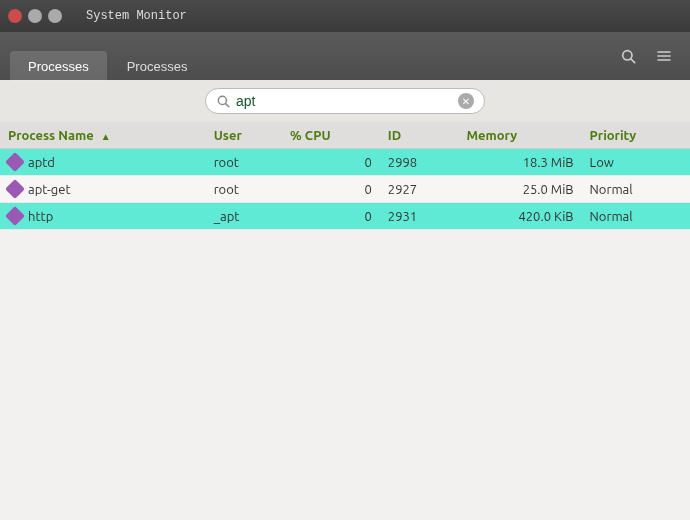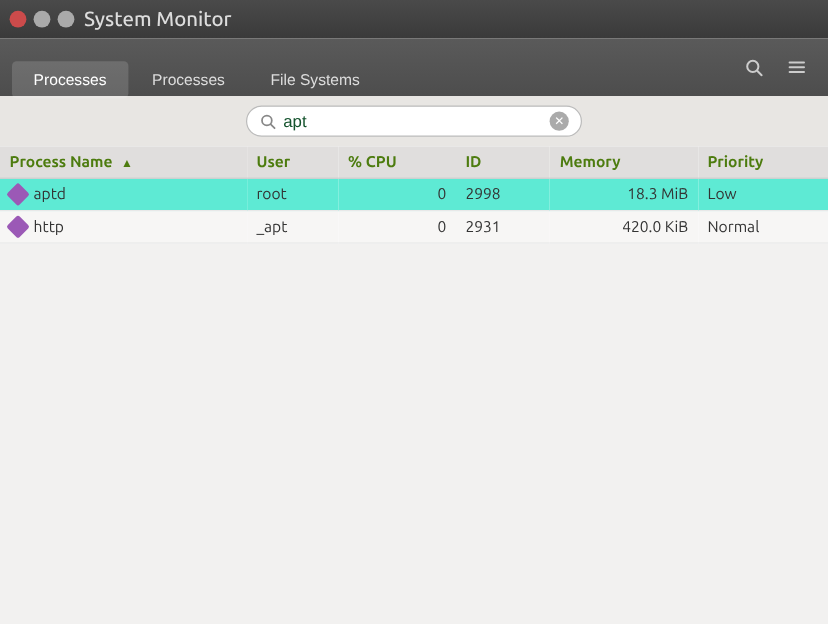--- a/index.html
+++ b/index.html
@@ -36,23 +36,24 @@
       border: none;
       cursor: pointer;
     }
 
     .wc-close { background: #cc4b4b; }
     .wc-min { background: #aaa; }
     .wc-max { background: #aaa; }
 
     .titlebar-title {
       color: #ddd;
-      font-size: 17px;
+      font-size: 12px;
       font-weight: 500;
-      margin-left: 0;
+      margin-left: 16px;
+      font-family: Liberation Mono, monospace;
     }
 
     
     .toolbar {
       background: linear-gradient(to bottom, #5a5a5a, #4d4d4d);
       height: 48px;
       display: flex;
       align-items: center;
       justify-content: space-between;
       padding: 0 10px;
@@ -221,21 +222,20 @@
     <button class="wc-btn wc-min"></button>
     <button class="wc-btn wc-max"></button>
   </div>
   <span class="titlebar-title">System Monitor</span>
 </div>
 
 <div class="toolbar">
   <div class="toolbar-tabs">
     <button class="tab-btn active">Processes</button>
     <button class="tab-btn">Processes</button>
-    <button class="tab-btn">File Systems</button>
   </div>
   <div class="toolbar-actions">
     <button class="action-btn">
       <svg width="16" height="16" viewBox="0 0 24 24" fill="none" stroke="#ccc" stroke-width="2.5" stroke-linecap="round" stroke-linejoin="round">
         <circle cx="11" cy="11" r="7"></circle>
         <line x1="16.5" y1="16.5" x2="22" y2="22"></line>
       </svg>
     </button>
     <button class="action-btn">
       <svg width="16" height="16" viewBox="0 0 24 24" fill="none" stroke="#ccc" stroke-width="2.5" stroke-linecap="round">
@@ -294,20 +294,33 @@
           <td>root</td>
           <td class="right">0</td>
           <td>2998</td>
           <td class="right">18.3 MiB</td>
           <td>Low</td>
         </tr>
         <tr>
           <td>
       <div class="process-name-cell">
         <span class="diamond-icon"></span>
+        <span>apt-get</span>
+      </div>
+    </td>
+          <td>root</td>
+          <td class="right">0</td>
+          <td>2927</td>
+          <td class="right">25.0 MiB</td>
+          <td>Normal</td>
+        </tr>
+        <tr>
+          <td>
+      <div class="process-name-cell">
+        <span class="diamond-icon"></span>
         <span>http</span>
       </div>
     </td>
           <td>_apt</td>
           <td class="right">0</td>
           <td>2931</td>
           <td class="right">420.0 KiB</td>
           <td>Normal</td>
         </tr>
       </tbody>

